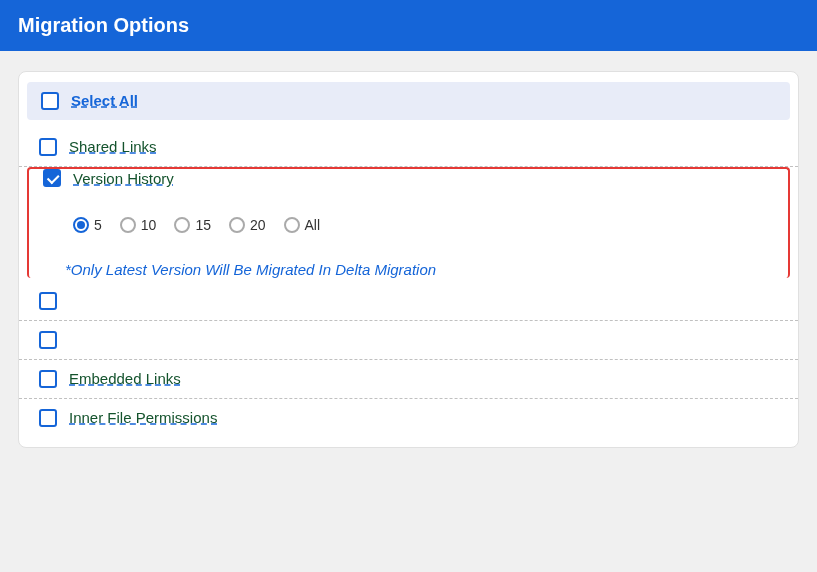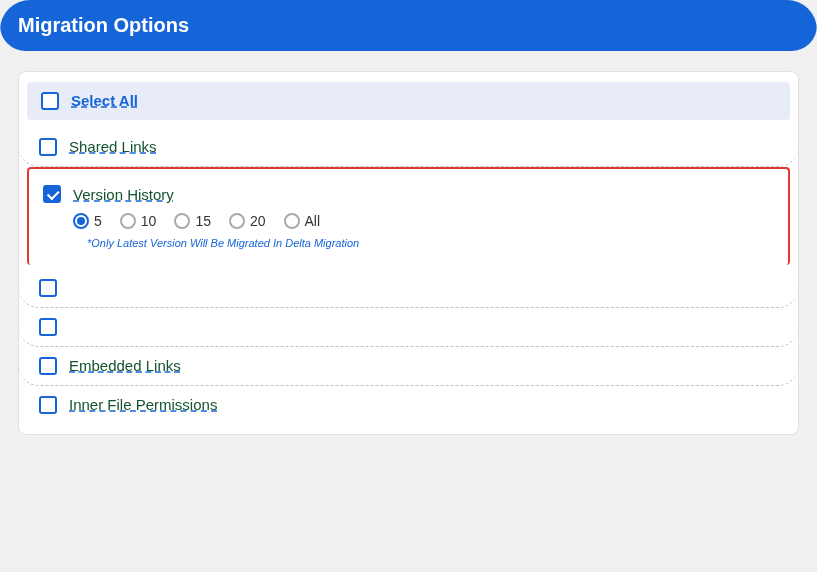--- a/index.html
+++ b/index.html
@@ -1,20 +1,19 @@
 <!DOCTYPE html>
 <html><head>
   <meta charset="utf-8">
   <style>
     * {
       box-sizing: border-box;
       margin: 0;
       padding: 0;
       font-family: Arial, sans-serif;
-      border-radius: 30px;
     }
 
     body {
       background: #f0f0f0;
       width: 817px;
       min-height: 572px;
     }
 
     .page-wrapper {
       width: 817px;
@@ -62,23 +61,24 @@
       border-radius: 4px;
       margin: 0 8px;
       padding: 10px 14px;
       border-bottom: none;
     }
 
     .version-history-row {
       border: 2px solid #e53935;
       border-radius: 4px;
       margin: 0 8px;
-      padding: 16px 14px;
+      padding: 0 14px;
       flex-direction: column;
       border-bottom: none;
+      gap: 20px;
     }
 
     .version-history-top {
       display: flex;
       align-items: center;
     }
 
     .checkbox-wrapper {
       width: 18px;
       height: 18px;
@@ -167,23 +167,23 @@
       background: #1565d8;
     }
 
     .radio-label {
       font-size: 14px;
       color: #333;
     }
 
     .delta-note {
       color: #1565d8;
-      font-size: 11px;
+      font-size: 15px;
       margin-top: 8px;
-      margin-left: 44px;
+      margin-left: 22px;
       font-style: italic;
     }
   </style>
 </head>
 <body>
 
 <div class="page-wrapper">
   <div class="header">
     <span class="header-title">Migration Options</span>
   </div>

